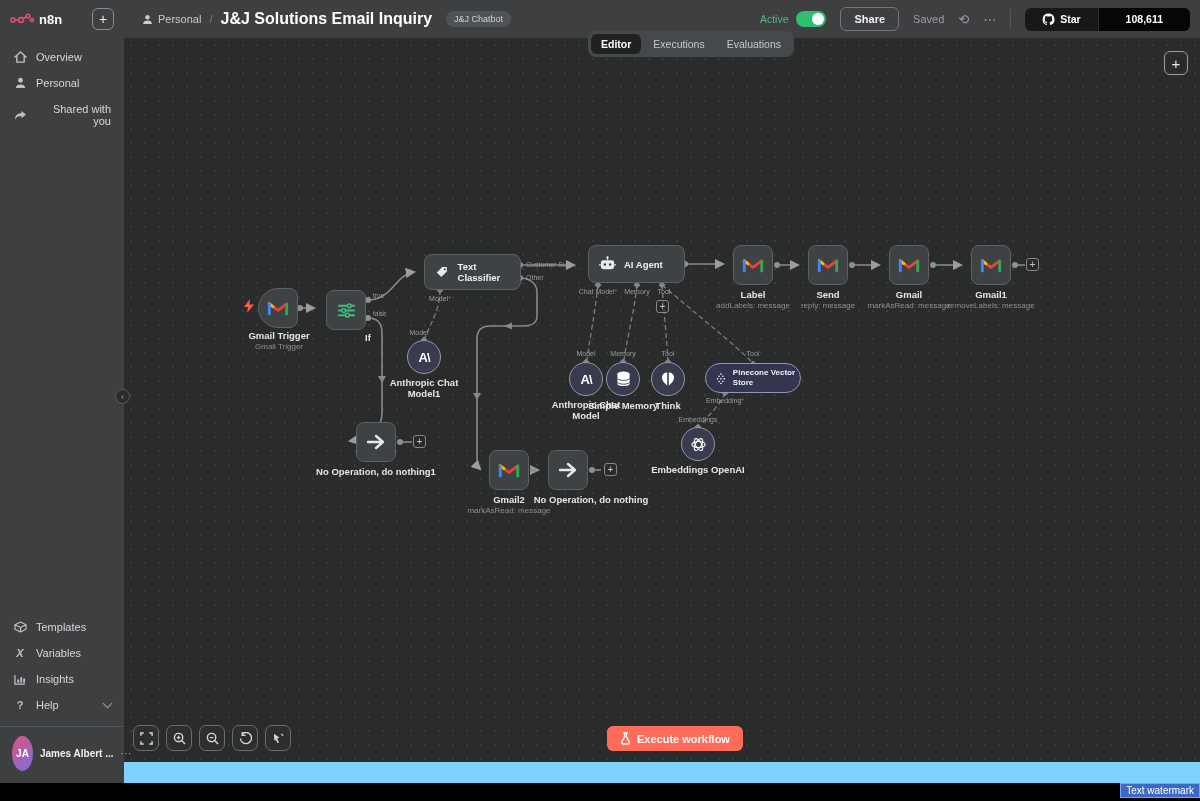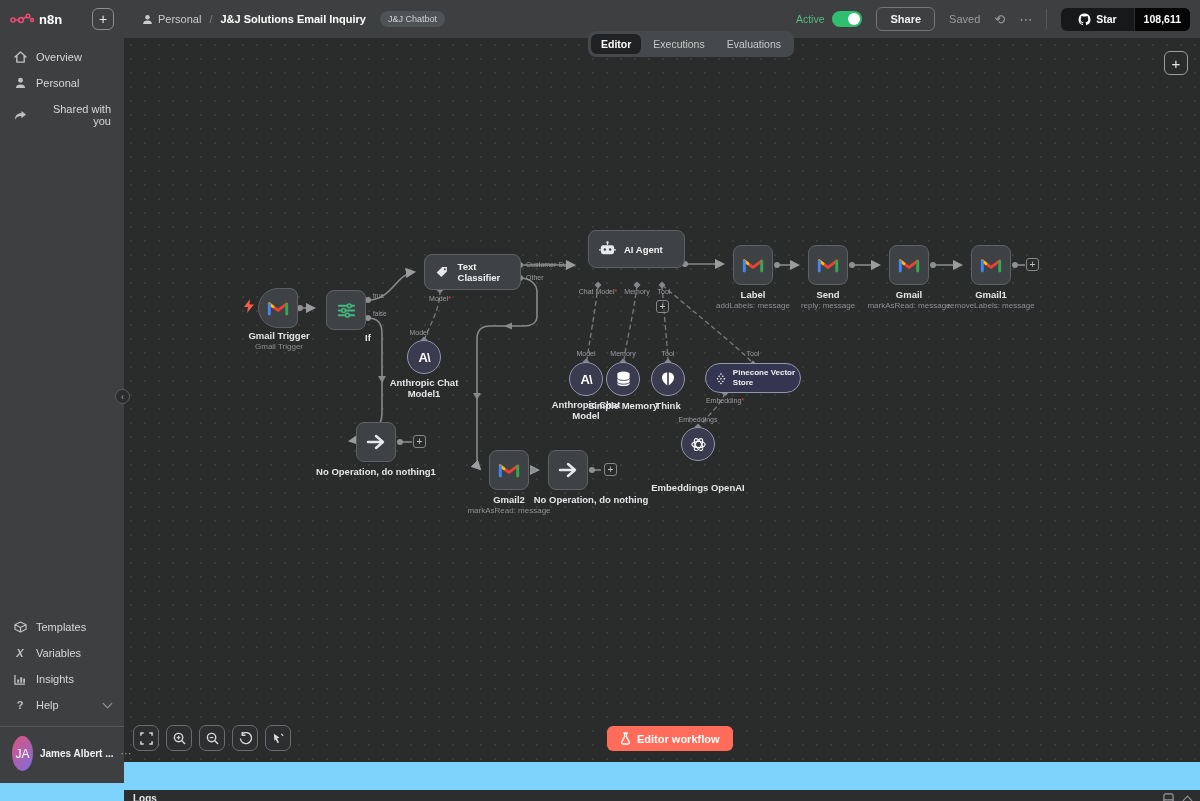--- a/index.html
+++ b/index.html
@@ -9,43 +9,43 @@
 
   
   .topbar { position:absolute; left:0; top:0; width:1200px; height:38px; background:#3d3f41; display:flex; align-items:center; z-index:10; }
   .topbar-left { width:124px; display:flex; align-items:center; padding:0 10px; justify-content:space-between; }
   .logo { display:flex; align-items:center; gap:5px; }
   .logo-text { color:#fff; font-weight:bold; font-size:13px; }
   .add-wf-btn { width:22px; height:22px; border:1px solid #8b8e90; border-radius:6px; color:#e8e9ea; font-size:14px; display:flex; align-items:center; justify-content:center; background:transparent; cursor:pointer; }
   .breadcrumb { display:flex; align-items:center; gap:8px; margin-left:18px; }
   .crumb-proj { display:flex; align-items:center; gap:5px; color:#c9cbcd; font-size:11px; }
   .crumb-sep { color:#7a7d7f; font-size:11px; }
-  .crumb-title { color:#ffffff; font-size:11px; font-weight:bold; }
+  .crumb-title { color:#ffffff; font-size:16px; font-weight:bold; }
   .tag-pill { background:#505355; color:#cfd1d3; font-size:9px; padding:3px 8px; border-radius:9px; margin-left:6px; }
   .topbar-right { margin-left:auto; display:flex; align-items:center; gap:14px; padding-right:10px; }
   .active-label { color:#55b97f; font-size:10.5px; }
   .toggle { width:30px; height:16px; border-radius:9px; background:#2fbf6e; position:relative; cursor:pointer; margin-left:-6px; }
   .toggle .knob { position:absolute; right:2px; top:2px; width:12px; height:12px; border-radius:50%; background:#fff; }
   .share-btn { border:1px solid #73767a; border-radius:6px; background:transparent; color:#f0f1f2; font-size:11px; font-weight:bold; padding:5px 13px; cursor:pointer; }
   .saved-label { color:#9b9da0; font-size:11px; }
   .hdr-icon { color:#9b9da0; font-size:13px; cursor:pointer; line-height:1; }
   .hdr-divider { width:1px; height:20px; background:#54575a; }
   .gh-widget { display:flex; align-items:center; background:#17181a; border-radius:6px; overflow:hidden; height:23px; cursor:pointer; }
   .gh-left { display:flex; align-items:center; gap:5px; padding:0 17px; }
   .gh-star-label { color:#fff; font-size:10.5px; font-weight:bold; }
-  .gh-count { background:#060607; color:#fff; font-size:10.5px; font-weight:bold; padding:4px 9px; height:100%; display:flex; align-items:center; border-left:1px solid #2c2e30; }
+  .gh-count { background:#060607; color:#fff; font-size:10.5px; font-weight:bold; padding:4px 27px; height:100%; display:flex; align-items:center; border-left:1px solid #2c2e30; }
 
   
   .sidebar { position:absolute; left:0; top:38px; width:124px; height:745px; background:#3d3f41; z-index:5; }
   .nav-item { display:flex; align-items:center; gap:9px; padding:7px 13px; color:#d6d8da; font-size:11px; cursor:pointer; }
   .nav-item .ni-icon { width:14px; display:flex; justify-content:center; color:#bfc1c3; flex:none; }
   .sidebar-bottom { position:absolute; left:0; bottom:10px; width:100%; }
   .chev-down { width:7px; height:7px; border-right:1.5px solid #9b9da0; border-bottom:1.5px solid #9b9da0; transform:rotate(45deg); margin-left:auto; margin-top:-3px; }
   .user-row { display:flex; align-items:center; gap:7px; padding:9px 12px 2px 12px; border-top:1px solid #55585a; margin-top:8px; cursor:pointer; }
-  .avatar { width:21px; height:35px; border-radius:50%; background:linear-gradient(135deg,#e0527c 0%,#7a6fe0 100%); color:#fff; font-size:12px; font-weight:normal; display:flex; align-items:center; justify-content:center; flex:none; }
+  .avatar { width:21px; height:35px; border-radius:50%; background:linear-gradient(135deg,#e0527c 0%,#7a6fe0 100%); color:#fff; font-size:10px; font-weight:bold; display:flex; align-items:center; justify-content:center; flex:none; }
   .user-name { color:#f0f1f2; font-size:10px; font-weight:bold; white-space:nowrap; }
   .user-more { color:#9b9da0; font-size:11px; margin-left:auto; }
   .collapse-btn { position:absolute; left:115px; top:389px; width:15px; height:15px; border-radius:50%; background:#2b2c2e; border:1px solid #5a5d5f; color:#aeb0b2; font-size:9px; display:flex; align-items:center; justify-content:center; z-index:30; cursor:pointer; }
 
   
   .tabbar { position:absolute; left:588px; top:31px; z-index:25; background:#46494b; border-radius:8px; padding:3px; display:flex; gap:2px; }
   .tab { font-size:10.5px; color:#c6c8ca; padding:4px 10px; border-radius:6px; cursor:pointer; }
   .tab.active { background:#202122; color:#fff; font-weight:bold; }
 
   
@@ -322,21 +322,21 @@
           <circle cx="11.7" cy="4.5" r="1.1" fill="#3f4244"></circle>
           <path d="M6 11 L12 5" stroke="#3f4244" stroke-width="0"></path>
           <path d="M5 10 L11 16 M15 8 L16 9" stroke="none"></path>
         </svg>
       <span class="node-inner-label">Text Classifier</span>
     </div>
     <div class="plabel anchor-left" style="left:402px; top:223px;">Customer Sup...</div>
     <div class="plabel anchor-left" style="left:402px; top:236px;">Other</div>
     <div class="plabel" style="left:316px; top:257px;"><span>Model</span><span class="req">*</span></div>
 
-    <div class="node node--wide" style="left:464px; top:192px;">
+    <div class="node node--wide" style="left:464px; top:207px;">
       <svg width="19" height="16" viewBox="0 0 20 17">
           <line x1="10" y1="1" x2="10" y2="4" stroke="#e8e9ea" stroke-width="1.4"></line>
           <circle cx="10" cy="1.5" r="1.2" fill="#e8e9ea"></circle>
           <rect x="3" y="4.5" width="14" height="9.5" rx="2.5" fill="#e8e9ea"></rect>
           <circle cx="7.2" cy="9" r="1.3" fill="#3f4244"></circle>
           <circle cx="12.8" cy="9" r="1.3" fill="#3f4244"></circle>
           <line x1="1" y1="9.5" x2="3" y2="9.5" stroke="#e8e9ea" stroke-width="1.4"></line>
           <line x1="17" y1="9.5" x2="19" y2="9.5" stroke="#e8e9ea" stroke-width="1.4"></line>
         </svg>
       <span class="node-inner-label">AI Agent</span>
@@ -472,21 +472,21 @@
     <div class="plabel" style="left:574px; top:378px;">Embeddings</div>
     <div class="subnode" style="left:557px; top:389px;">
       <svg width="17" height="17" viewBox="0 0 18 18">
           <g fill="none" stroke="#fff" stroke-width="1.2">
             <ellipse cx="9" cy="9" rx="7" ry="3.2"></ellipse>
             <ellipse cx="9" cy="9" rx="7" ry="3.2" transform="rotate(60 9 9)"></ellipse>
             <ellipse cx="9" cy="9" rx="7" ry="3.2" transform="rotate(120 9 9)"></ellipse>
           </g>
         </svg>
     </div>
-    <div class="nlabel" style="left:574px; top:444px;">Embeddings OpenAI</div>
+    <div class="nlabel" style="left:574px; top:426px;">Embeddings OpenAI</div>
 
     <div class="canvas-add-btn">
         <span>+</span>
       </div>
 
     <div class="toolbar">
       <div class="tool-btn">
           <svg width="13" height="13" viewBox="0 0 14 14">
             <path d="M1 4 V1 H4 M10 1 H13 V4 M13 10 V13 H10 M4 13 H1 V10" fill="none" stroke="#d6d8da" stroke-width="1.6"></path>
           </svg>
@@ -517,29 +517,32 @@
             <path d="M2 2 L8 6 L5.5 7 L7.5 11 L6 12 L4 8 L2.5 9.5 Z" fill="#d6d8da"></path>
             <line x1="10" y1="2" x2="12" y2="4" stroke="#d6d8da" stroke-width="1.3"></line>
           </svg>
         </div>
     </div>
 
     <button class="exec-btn">
       <svg width="11" height="13" viewBox="0 0 12 14">
           <path d="M4 1 H8 M5 1 V5 L1.8 11 A1.6 1.6 0 0 0 3.2 13 H8.8 A1.6 1.6 0 0 0 10.2 11 L7 5 V1" fill="none" stroke="#fff" stroke-width="1.4" stroke-linecap="round" stroke-linejoin="round"></path>
         </svg>
-      <span>Editor workflow</span>
+      <span>Execute workflow</span>
     </button>
   </div>
 
   <div class="logsbar">
     <span class="logs-label">Logs</span>
     <div class="logs-icons">
       <svg width="11" height="11" viewBox="0 0 12 12">
           <rect x="1" y="1" width="10" height="10" rx="2" fill="none" stroke="#9b9da0" stroke-width="1.3"></rect>
           <path d="M1 7.5 H11" stroke="#9b9da0" stroke-width="1.3"></path>
         </svg>
       <span class="chev-up"></span>
     </div>
   </div>
 
+  <div class="blackstrip">
+    <span class="watermark">Text watermark</span>
+  </div>
 
 </div>
 
 </body></html>

